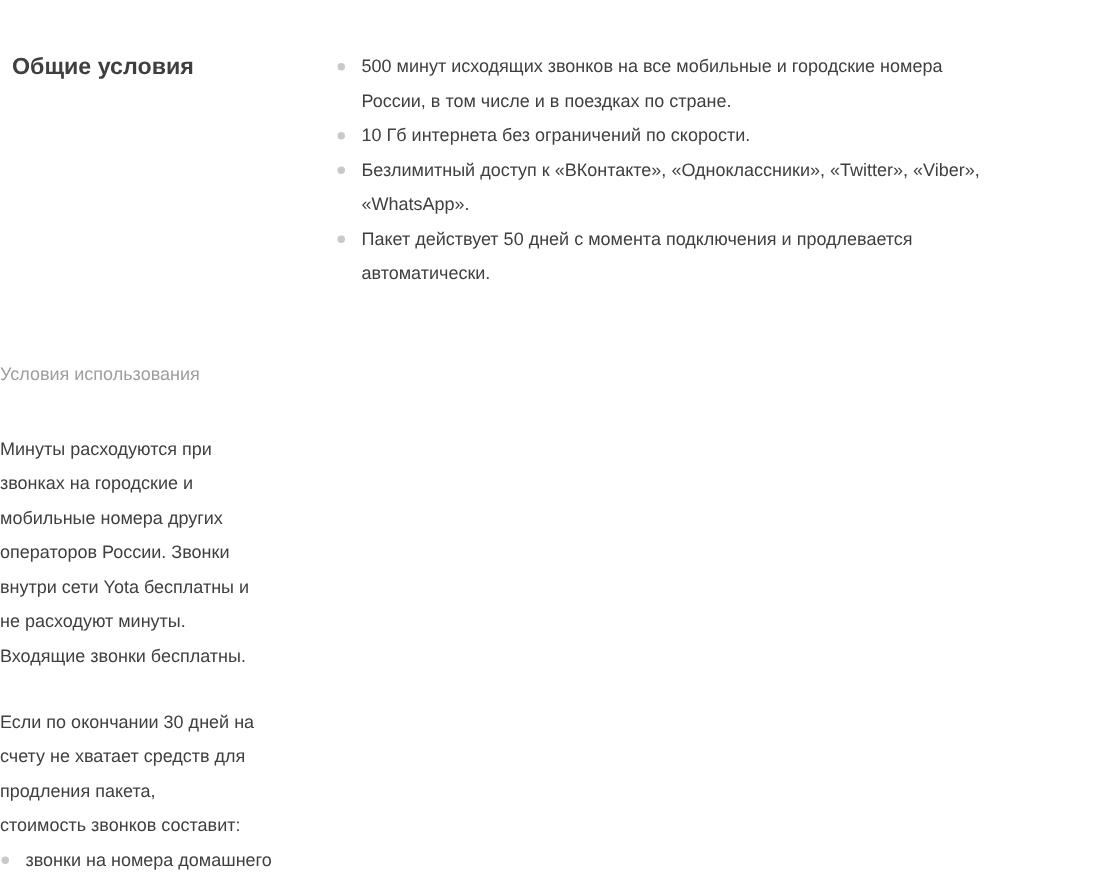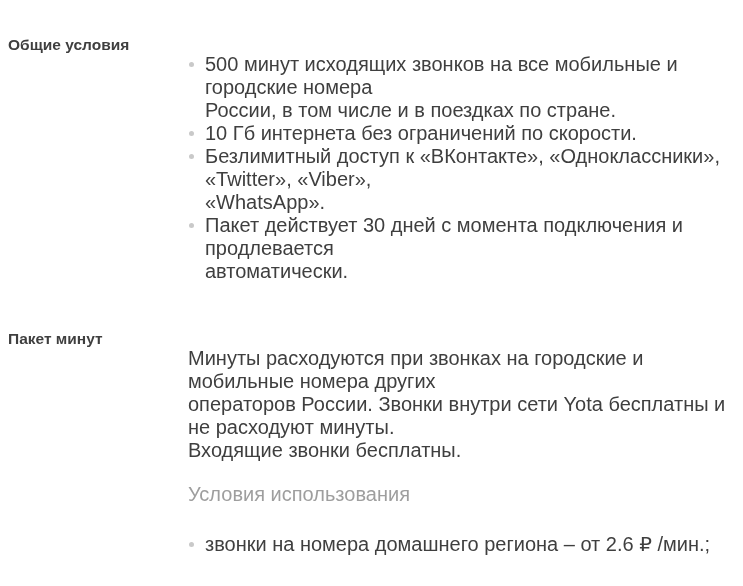--- a/index.html
+++ b/index.html
@@ -13,33 +13,33 @@
   body{
     width:743px;height:586px;overflow:hidden;
     font-family:"Liberation Sans","DejaVu Sans",sans-serif;
     color:var(--text);
     padding-top:33px;
   }
   .section{
     display:grid;
     grid-template-columns:188px 1fr;
     align-items:start;
+    gap:36px;
   }
   .section-label{
     font-size:15.5px;
     font-weight:bold;
     padding-left:8px;
     line-height:23px;
     white-space:nowrap;
   }
   .section-content{
-    font-size:20px;
+    font-size:12px;
     line-height:23px;
     padding-right:6px;
-    margin-top:20px;
   }
   .section-general{margin-bottom:44px;}
   ul.dot-list{
     list-style:none;
     padding-left:17px;
   }
   ul.dot-list li{
     position:relative;
     white-space:pre-line;
   }
@@ -63,30 +63,31 @@
 
 <div class="section section-general">
   <div class="section-label">Общие условия</div>
   <div class="section-content">
     <ul class="dot-list">
       <li>500 минут исходящих звонков на все мобильные и городские номера
 России, в том числе и в поездках по стране.</li>
       <li>10 Гб интернета без ограничений по скорости.</li>
       <li>Безлимитный доступ к «ВКонтакте», «Одноклассники», «Twitter», «Viber»,
 «WhatsApp».</li>
-      <li>Пакет действует 30 дней с момента подключения и продлевается
+      <li>Пакет действует 50 дней с момента подключения и продлевается
 автоматически.</li>
     </ul>
   </div>
 </div>
 
 <div class="section section-minutes">
-  <div class="section-label">Пакет минут</div>
   <div class="section-content">
+    <p class="para para-subheading">Условия использования</p>
     <p class="para para-intro">Минуты расходуются при звонках на городские и мобильные номера других
 операторов России. Звонки внутри сети Yota бесплатны и не расходуют минуты.
 Входящие звонки бесплатны.</p>
-    <p class="para para-subheading">Условия использования</p>
+    <p class="para para-renewal">Если по окончании 30 дней на счету не хватает средств для продления пакета,
+стоимость звонков составит:</p>
     <ul class="dot-list">
       <li>звонки на номера домашнего региона – от 2.6 ₽ /мин.;</li>
     </ul>
   </div>
 </div>
 
 </body></html>

